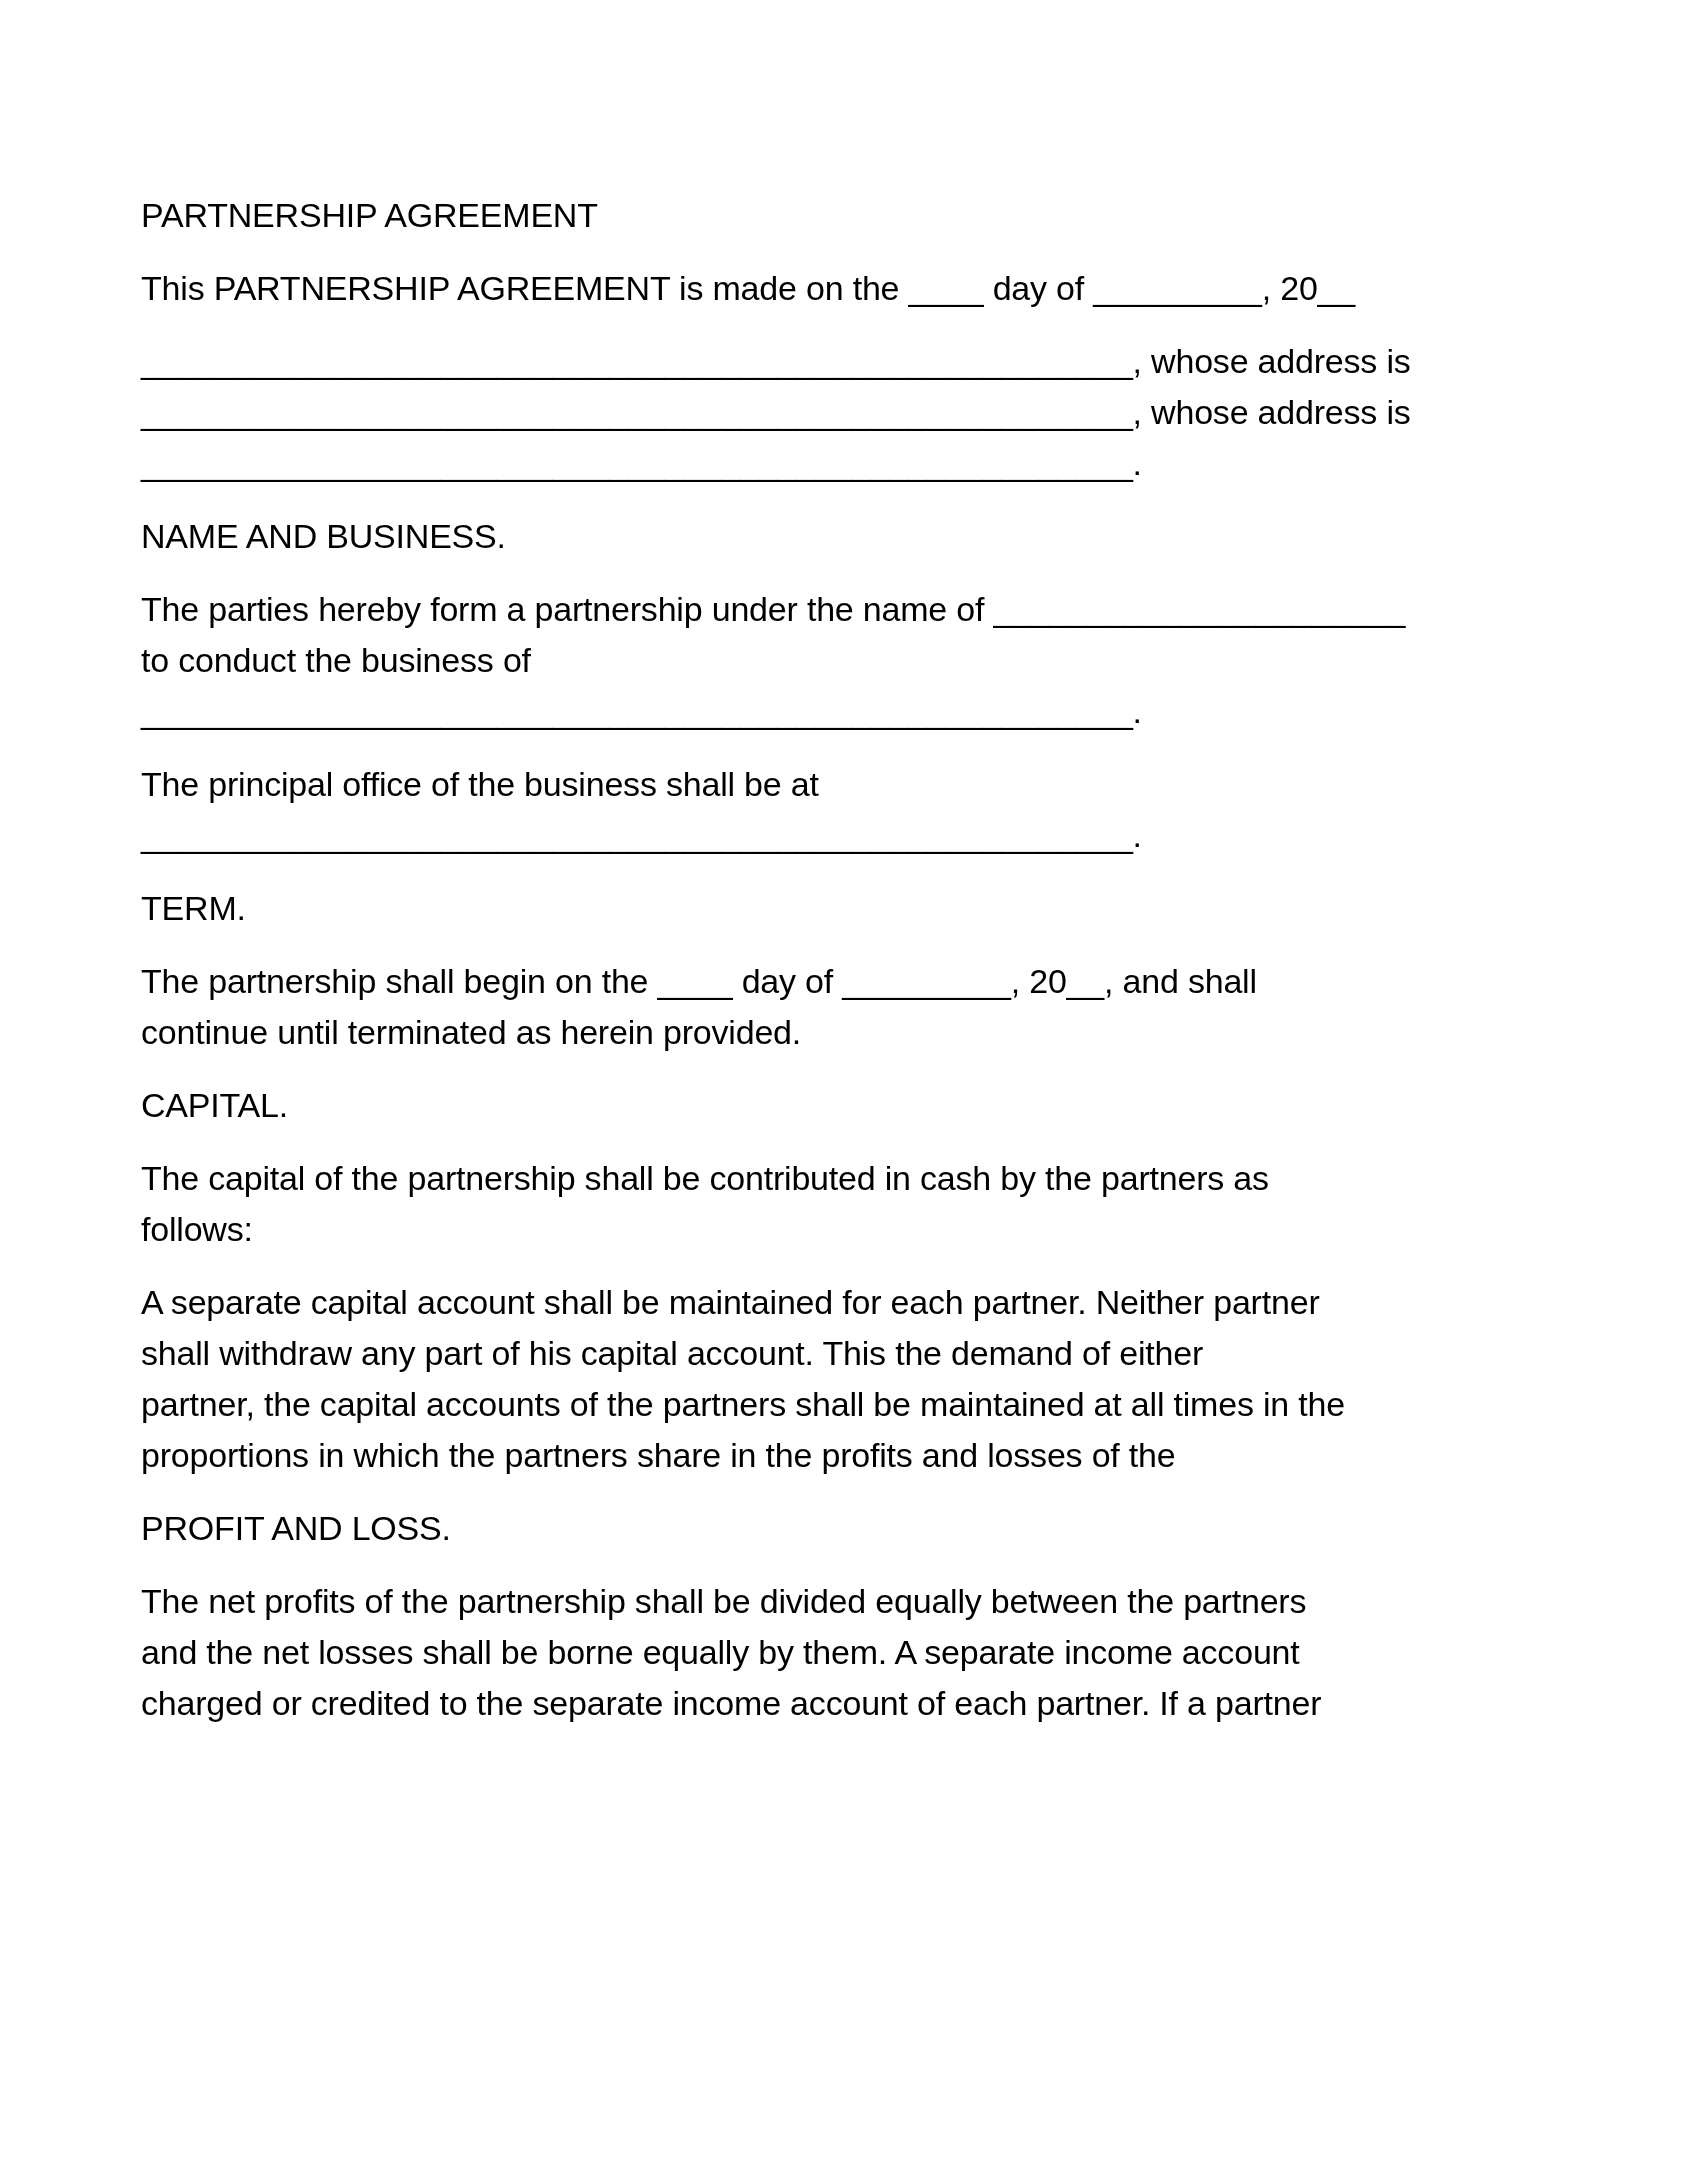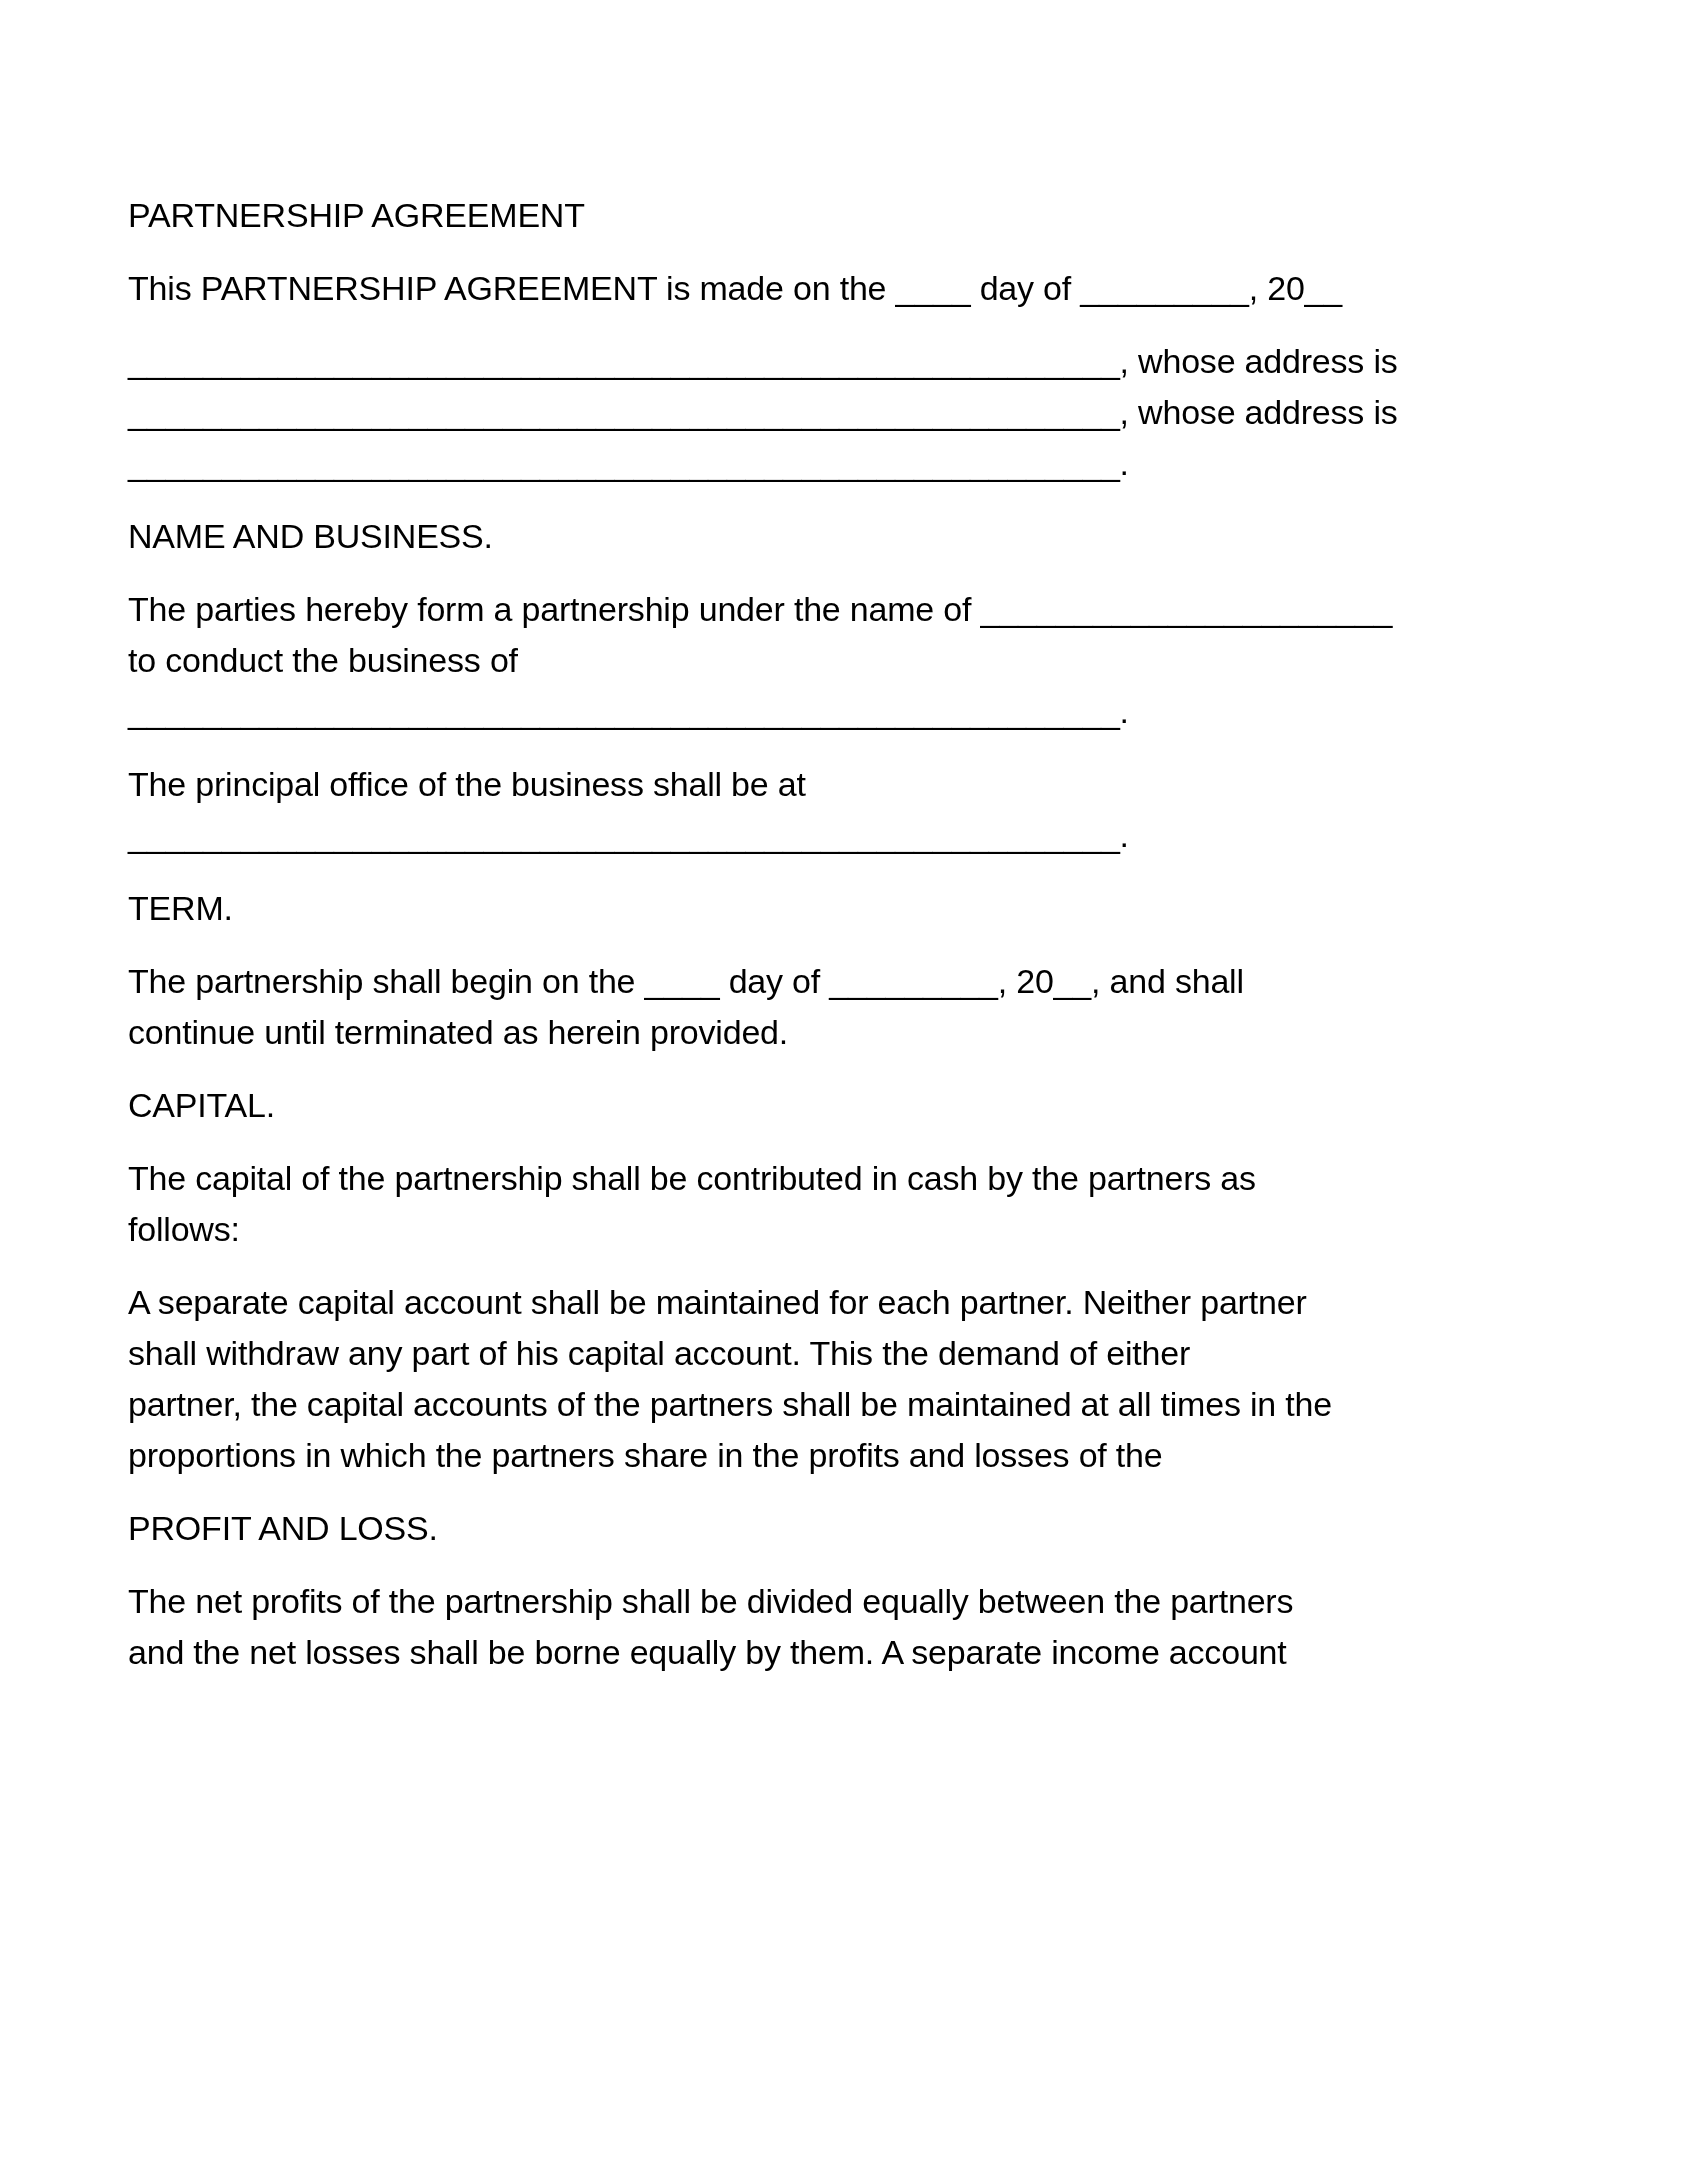--- a/index.html
+++ b/index.html
@@ -10,21 +10,21 @@
     width: 1683px;
     height: 2178px;
     background: #ffffff;
     position: relative;
     font-family: "Liberation Sans", sans-serif;
     color: #000000;
     overflow: hidden;
   }
   .doc {
     position: absolute;
-    left: 128px;
+    left: 141px;
     top: 190px;
     width: 1398px;
   }
   .para {
     margin: 0 0 22px 0;
   }
   .line {
     font-size: 34px;
     line-height: 51px;
     white-space: nowrap;
@@ -90,16 +90,17 @@
     <div class="line">proportions in which the partners share in the profits and losses of the</div>
   </div>
 
   <div class="para">
     <div class="line">PROFIT AND LOSS.</div>
   </div>
 
   <div class="para">
     <div class="line">The net profits of the partnership shall be divided equally between the partners</div>
     <div class="line">and the net losses shall be borne equally by them. A separate income account</div>
+    <div class="line">charged or credited to the separate income account of each partner. If a partner</div>
   </div>
 
 </div>
 
 
 </body></html>

